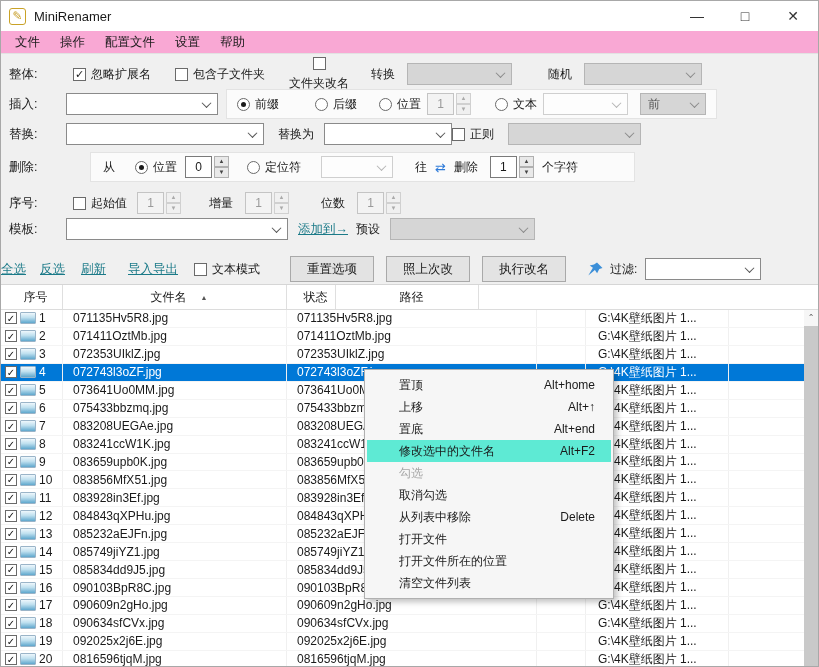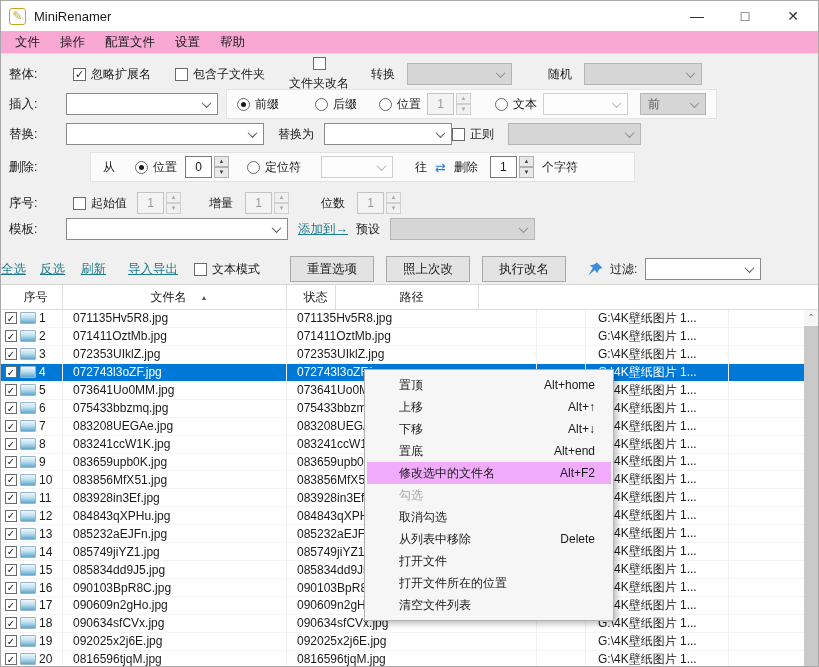--- a/index.html
+++ b/index.html
@@ -76,21 +76,21 @@
   
   .vscroll { position:absolute; right:0; top:25px; bottom:0; width:14px; background:#f1f1f1; }
   .vscroll .up { height:16px; background:#f6f6f6; color:#555; font-size:8px; text-align:center;
                  line-height:16px; }
   .vscroll .thumb { position:absolute; top:16px; bottom:0; left:0; right:0; background:#c9c9c9; }
   
   .ctxmenu { position:absolute; left:363px; top:368px; width:250px; background:#f6f6f6;
              border:1px solid #b0b0b0; box-shadow:3px 3px 6px rgba(0,0,0,.25); padding:4px 2px; z-index:10; }
   .mi { height:22px; display:flex; align-items:center; padding:0 16px 0 32px; font-size:12px; }
   .mi .sc { margin-left:auto; padding-left:20px; }
-  .mi.hl { background:#f0abfc; }
+  .mi.hl { background:#5eead4; }
   .mi.dis { color:#a5a5a5; }
 </style>
 </head>
 <body>
 
 <div class="titlebar">
   <span class="appicon">✎</span>
   <span class="apptitle">MiniRenamer</span>
   <span class="wbtns">
     <span class="wbtn">—</span>
@@ -552,24 +552,20 @@
 <div class="ctxmenu" id="ctxmenu">
     <div class="mi">
       <span>置顶</span>
       <span class="sc">Alt+home</span>
     </div>
     <div class="mi">
       <span>上移</span>
       <span class="sc">Alt+↑</span>
     </div>
     <div class="mi">
-      <span>下移</span>
-      <span class="sc">Alt+↓</span>
-    </div>
-    <div class="mi">
       <span>置底</span>
       <span class="sc">Alt+end</span>
     </div>
     <div class="mi hl">
       <span>修改选中的文件名</span>
       <span class="sc">Alt+F2</span>
     </div>
     <div class="mi dis">
       <span>勾选</span>
     </div>

